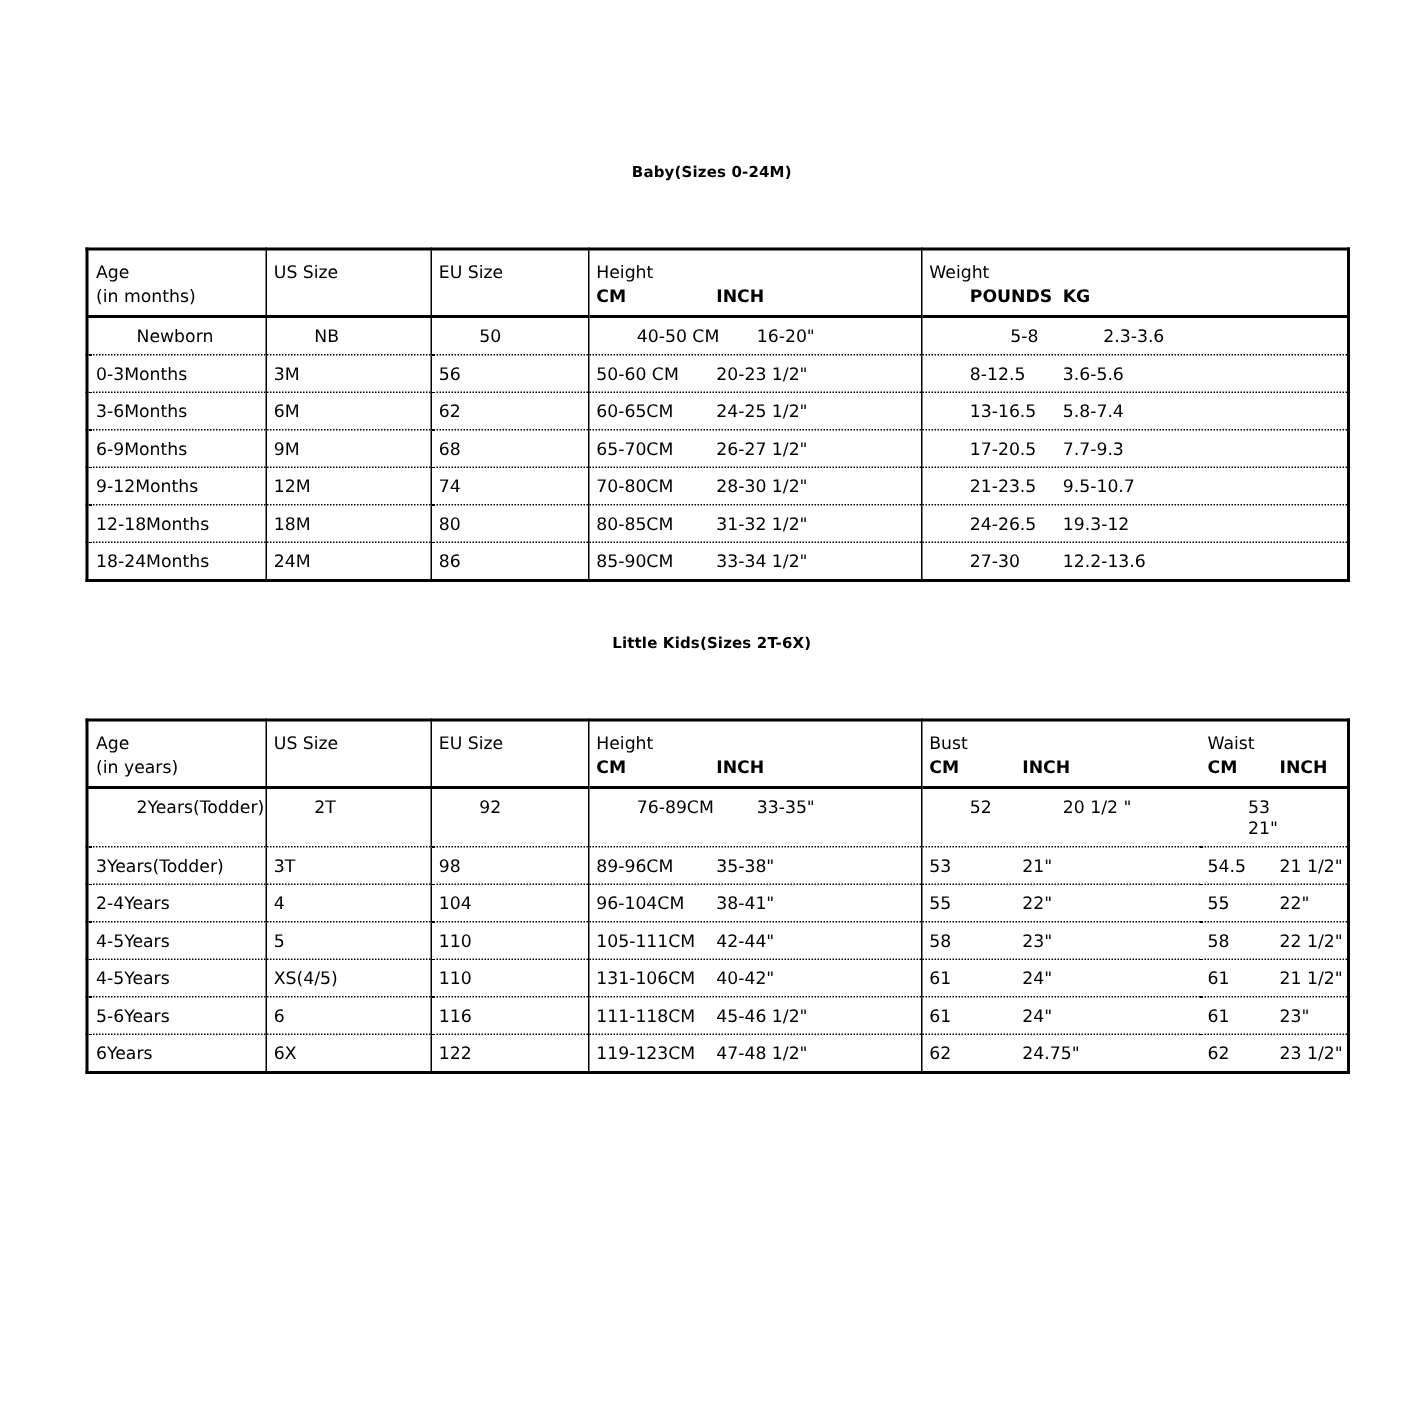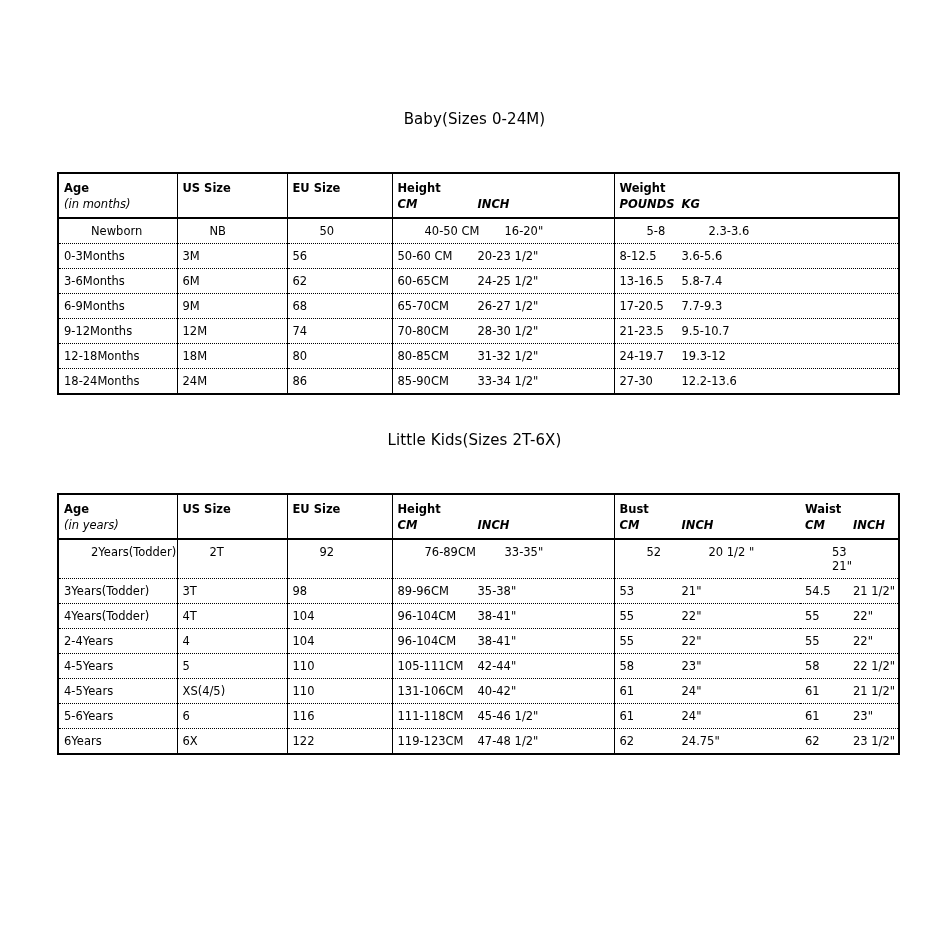--- a/index.html
+++ b/index.html
@@ -16,22 +16,22 @@
     overflow: hidden;
   }
   .page {
     position: relative;
     width: 949px;
     height: 947px;
     box-sizing: border-box;
   }
   .section-title {
     text-align: center;
-    font-size: 15px;
-    font-weight: normal;
+    font-size: 10px;
+    font-weight: bold;
     letter-spacing: 0.1px;
   }
   .table-wrap {
     margin: 0 57px 0 57px;
   }
   table.size-table {
     border-collapse: collapse;
     width: 841px;
     table-layout: fixed;
     border: 2px solid #000;
@@ -52,36 +52,35 @@
   table.size-table tr.data-row td {
     border-top: 1px dotted #000;
   }
   table.size-table tr.head-sub td {
     padding-top: 0;
     padding-bottom: 6px;
   }
   table.size-table tr.head-main td {
     padding-top: 7px;
     padding-bottom: 2px;
-    font-weight: bold;
+    font-weight: normal;
   }
   table.size-table tr.first-data td {
     border-top: 2px solid #000;
     padding-left: 32px;
   }
   .ital {
-    font-style: italic;
   }
   .bold {
     font-weight: bold;
   }
   
   .h-cm   { display:inline-block; width: 80px; }
   .h-inch { display:inline-block; }
-  .w-lb   { display:inline-block; width: 62px; }
+  .w-lb   { display:inline-block; width: 62px; margin-left: 27px; }
   .w-kg   { display:inline-block; }
   .b-cm   { display:inline-block; width: 62px; }
   .b-in   { display:inline-block; }
   .wa-cm  { display:inline-block; width: 48px; }
   .wa-in  { display:inline-block; }
   .spacer-1 { height: 44px; }
   .spacer-3 { height: 36px; }
   .top-pad { height: 110px; }
 </style>
 </head>
@@ -185,21 +184,21 @@
         </tr>
 
         <tr class="data-row">
           <td>12-18Months</td>
           <td class="vline">18M</td>
           <td class="vline">80</td>
           <td class="vline">
             <span class="h-cm">80-85CM</span><span class="h-inch">31-32 1/2"</span>
           </td>
           <td class="vline">
-            <span class="w-lb">24-19.7</span><span class="w-kg">19.3-12</span>
+            <span class="w-lb">24-26.5</span><span class="w-kg">19.3-12</span>
           </td>
         </tr>
 
         <tr class="data-row">
           <td>18-24Months</td>
           <td class="vline">24M</td>
           <td class="vline">86</td>
           <td class="vline">
             <span class="h-cm">85-90CM</span><span class="h-inch">33-34 1/2"</span>
           </td>
@@ -274,34 +273,20 @@
             <span class="h-cm">89-96CM</span><span class="h-inch">35-38"</span>
           </td>
           <td class="vline">
             <span class="b-cm">53</span><span class="b-in">21"</span>
           </td>
           <td>
             <span class="wa-cm">54.5</span><span class="wa-in">21 1/2"</span>
           </td>
         </tr>
 
-        <tr class="data-row">
-          <td>4Years(Todder)</td>
-          <td class="vline">4T</td>
-          <td class="vline">104</td>
-          <td class="vline">
-            <span class="h-cm">96-104CM</span><span class="h-inch">38-41"</span>
-          </td>
-          <td class="vline">
-            <span class="b-cm">55</span><span class="b-in">22"</span>
-          </td>
-          <td>
-            <span class="wa-cm">55</span><span class="wa-in">22"</span>
-          </td>
-        </tr>
 
         <tr class="data-row">
           <td>2-4Years</td>
           <td class="vline">4</td>
           <td class="vline">104</td>
           <td class="vline">
             <span class="h-cm">96-104CM</span><span class="h-inch">38-41"</span>
           </td>
           <td class="vline">
             <span class="b-cm">55</span><span class="b-in">22"</span>

